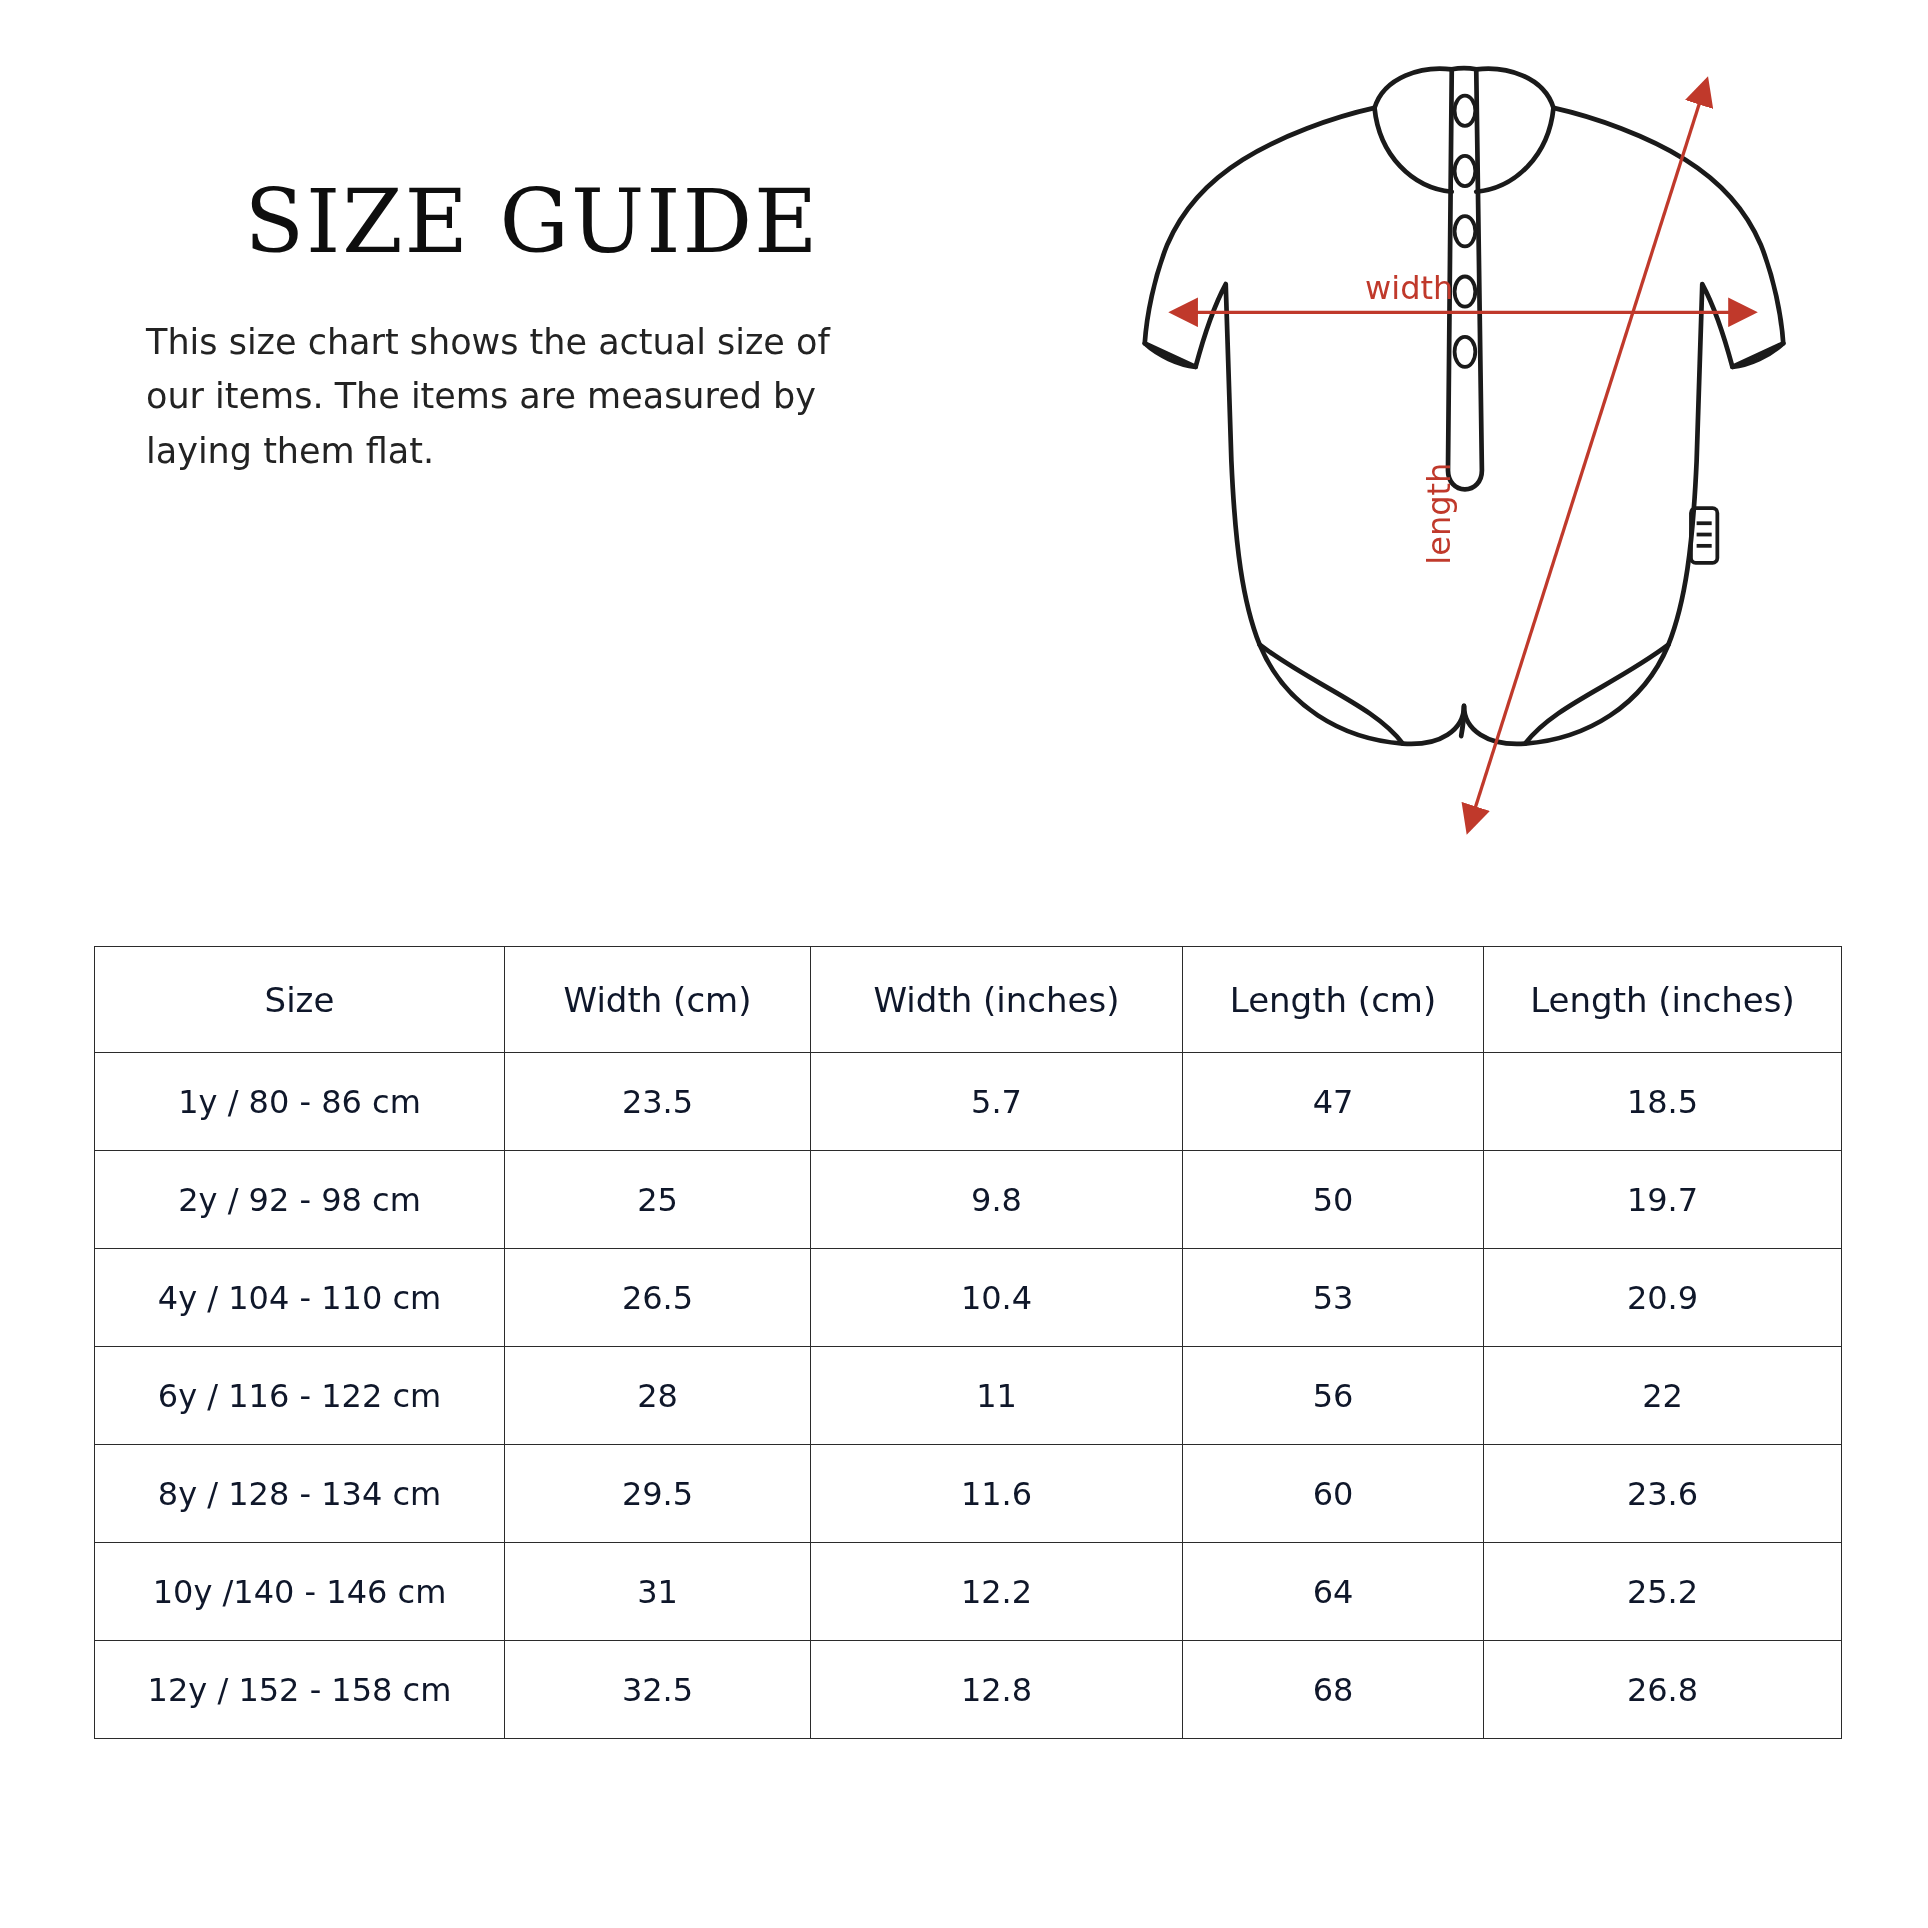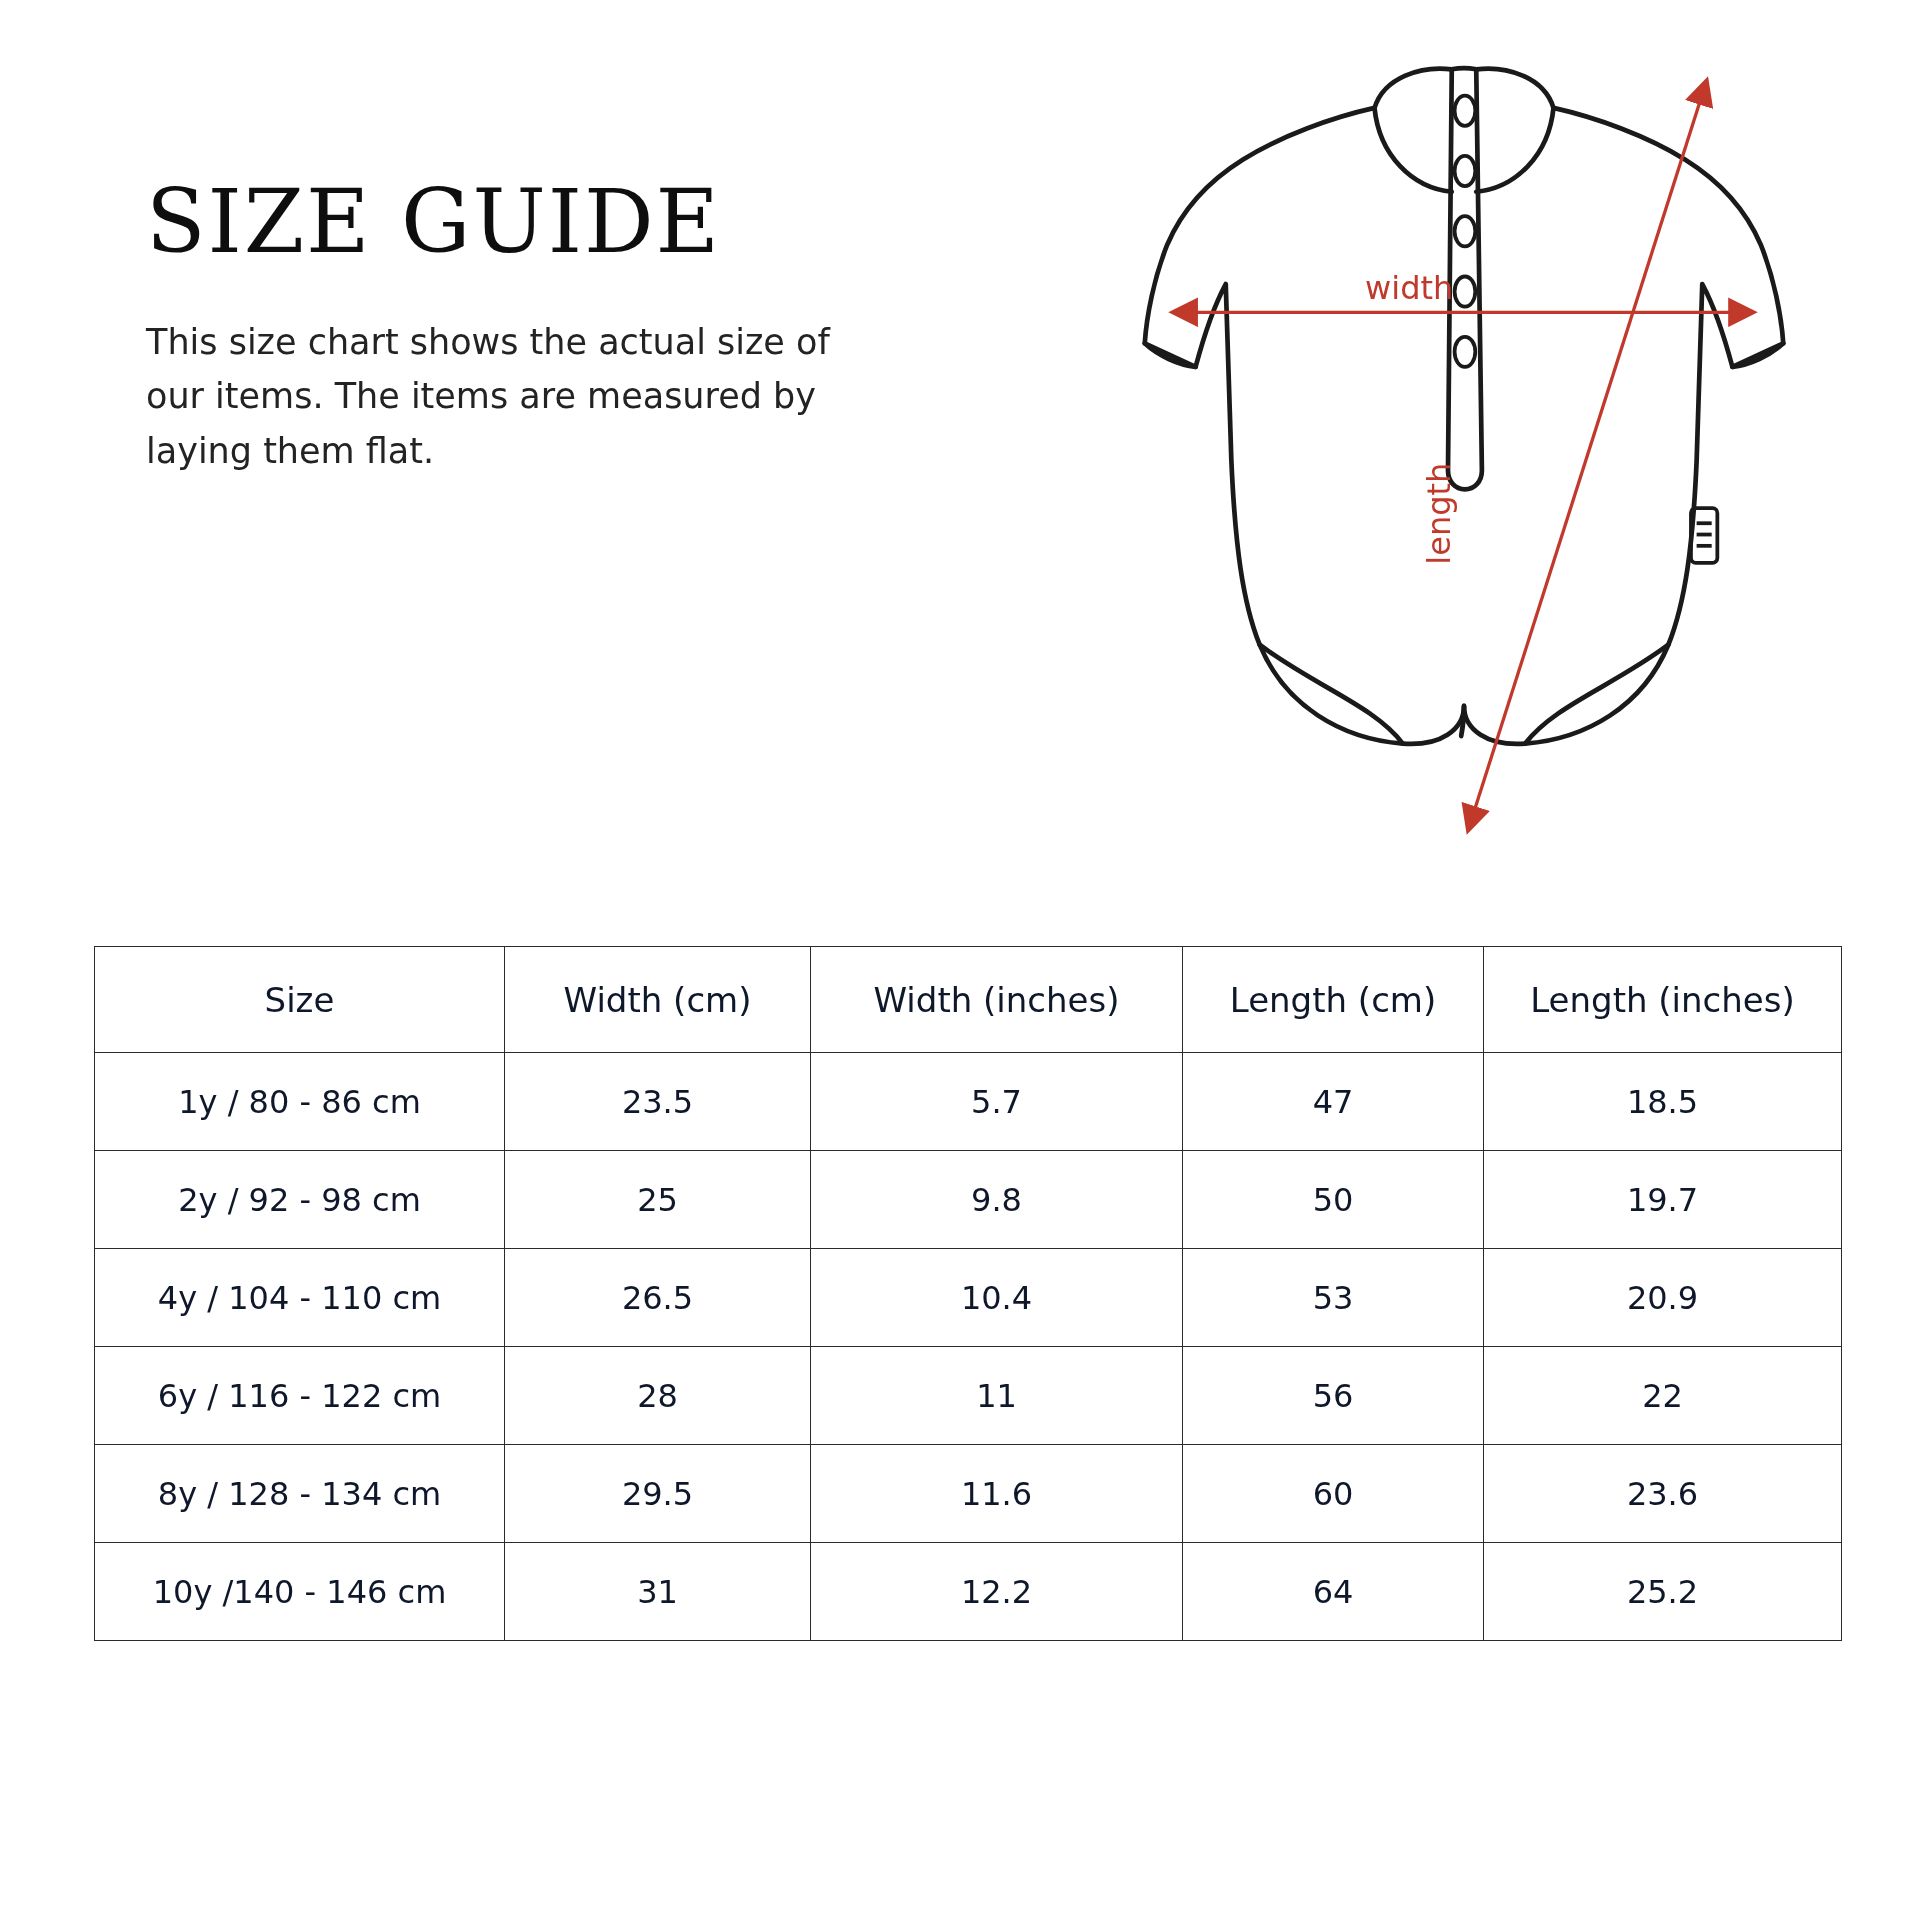--- a/index.html
+++ b/index.html
@@ -31,20 +31,21 @@
     width: 772px;
   }
   .title {
     font-family: "DejaVu Serif", serif;
     font-size: 87px;
     letter-spacing: 1.9px;
     color: #0e0e0e;
     margin: 0 0 49px 0;
     line-height: 1.0;
     font-weight: 400;
+    text-align: center;
   }
   .subtitle {
     font-size: 35px;
     line-height: 1.55;
     color: #232323;
     max-width: 697px;
     font-weight: 400;
   }
 
   
@@ -227,17 +228,24 @@
         <td>60</td>
         <td>23.6</td>
       </tr>
       <tr>
         <td>10y /140 - 146 cm</td>
         <td>31</td>
         <td>12.2</td>
         <td>64</td>
         <td>25.2</td>
       </tr>
+      <tr>
+        <td>12y / 152 - 158 cm</td>
+        <td>32.5</td>
+        <td>12.8</td>
+        <td>68</td>
+        <td>26.8</td>
+      </tr>
     </tbody>
   </table>
 
 </div>
 
 
 </body></html>

